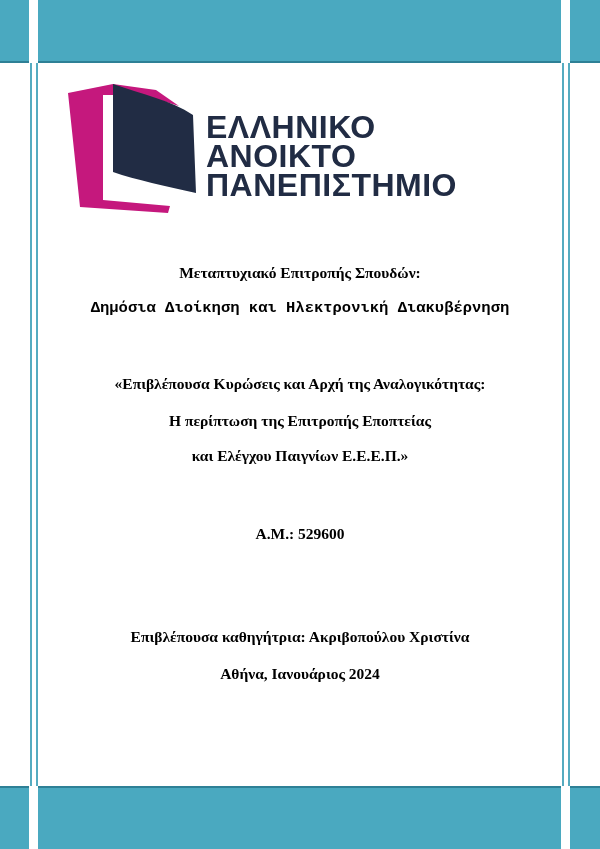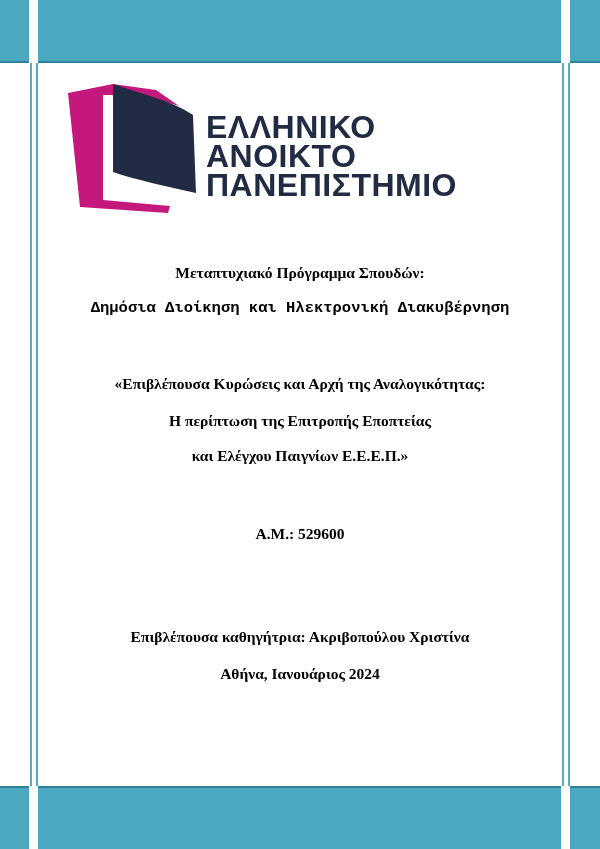--- a/index.html
+++ b/index.html
@@ -87,21 +87,21 @@
       <path style="fill:var(--logo-magenta)" d="M2,11 L47,2 L90,8 L113,24 L90,17 L48,13 L37,13 L37,118 L104,124 L102,131 L14,125 Z"></path>
       <path style="fill:var(--logo-navy)" d="M47,2 C75,12 105,18 127,33 L130,111 C100,104 70,98 47,90 Z"></path>
     </svg>
     <div class="logo-text">
       <div>ΕΛΛΗΝΙΚΟ</div>
       <div>ΑΝΟΙΚΤΟ</div>
       <div>ΠΑΝΕΠΙΣΤΗΜΙΟ</div>
     </div>
   </div>
 
-  <p class="doc-line l-prog1">Μεταπτυχιακό Πρόγραμμα Σπουδών:</p>
+  <p class="doc-line l-prog1">Μεταπτυχιακό Επιτροπής Σπουδών:</p>
   <p class="doc-line l-prog2">Δημόσια Διοίκηση και Ηλεκτρονική Διακυβέρνηση</p>
 
   <p class="doc-line l-title1">«Επιβλέπουσα Κυρώσεις και Αρχή της Αναλογικότητας:</p>
   <p class="doc-line l-title3">και Ελέγχου Παιγνίων Ε.Ε.Ε.Π.»</p>
   <p class="doc-line l-title2">Η περίπτωση της Επιτροπής Εποπτείας</p>
 
   <p class="doc-line l-am">Α.Μ.: 529600</p>
 
   <p class="doc-line l-superv">Επιβλέπουσα καθηγήτρια: Ακριβοπούλου Χριστίνα</p>
   <p class="doc-line l-date">Αθήνα, Ιανουάριος 2024</p>

